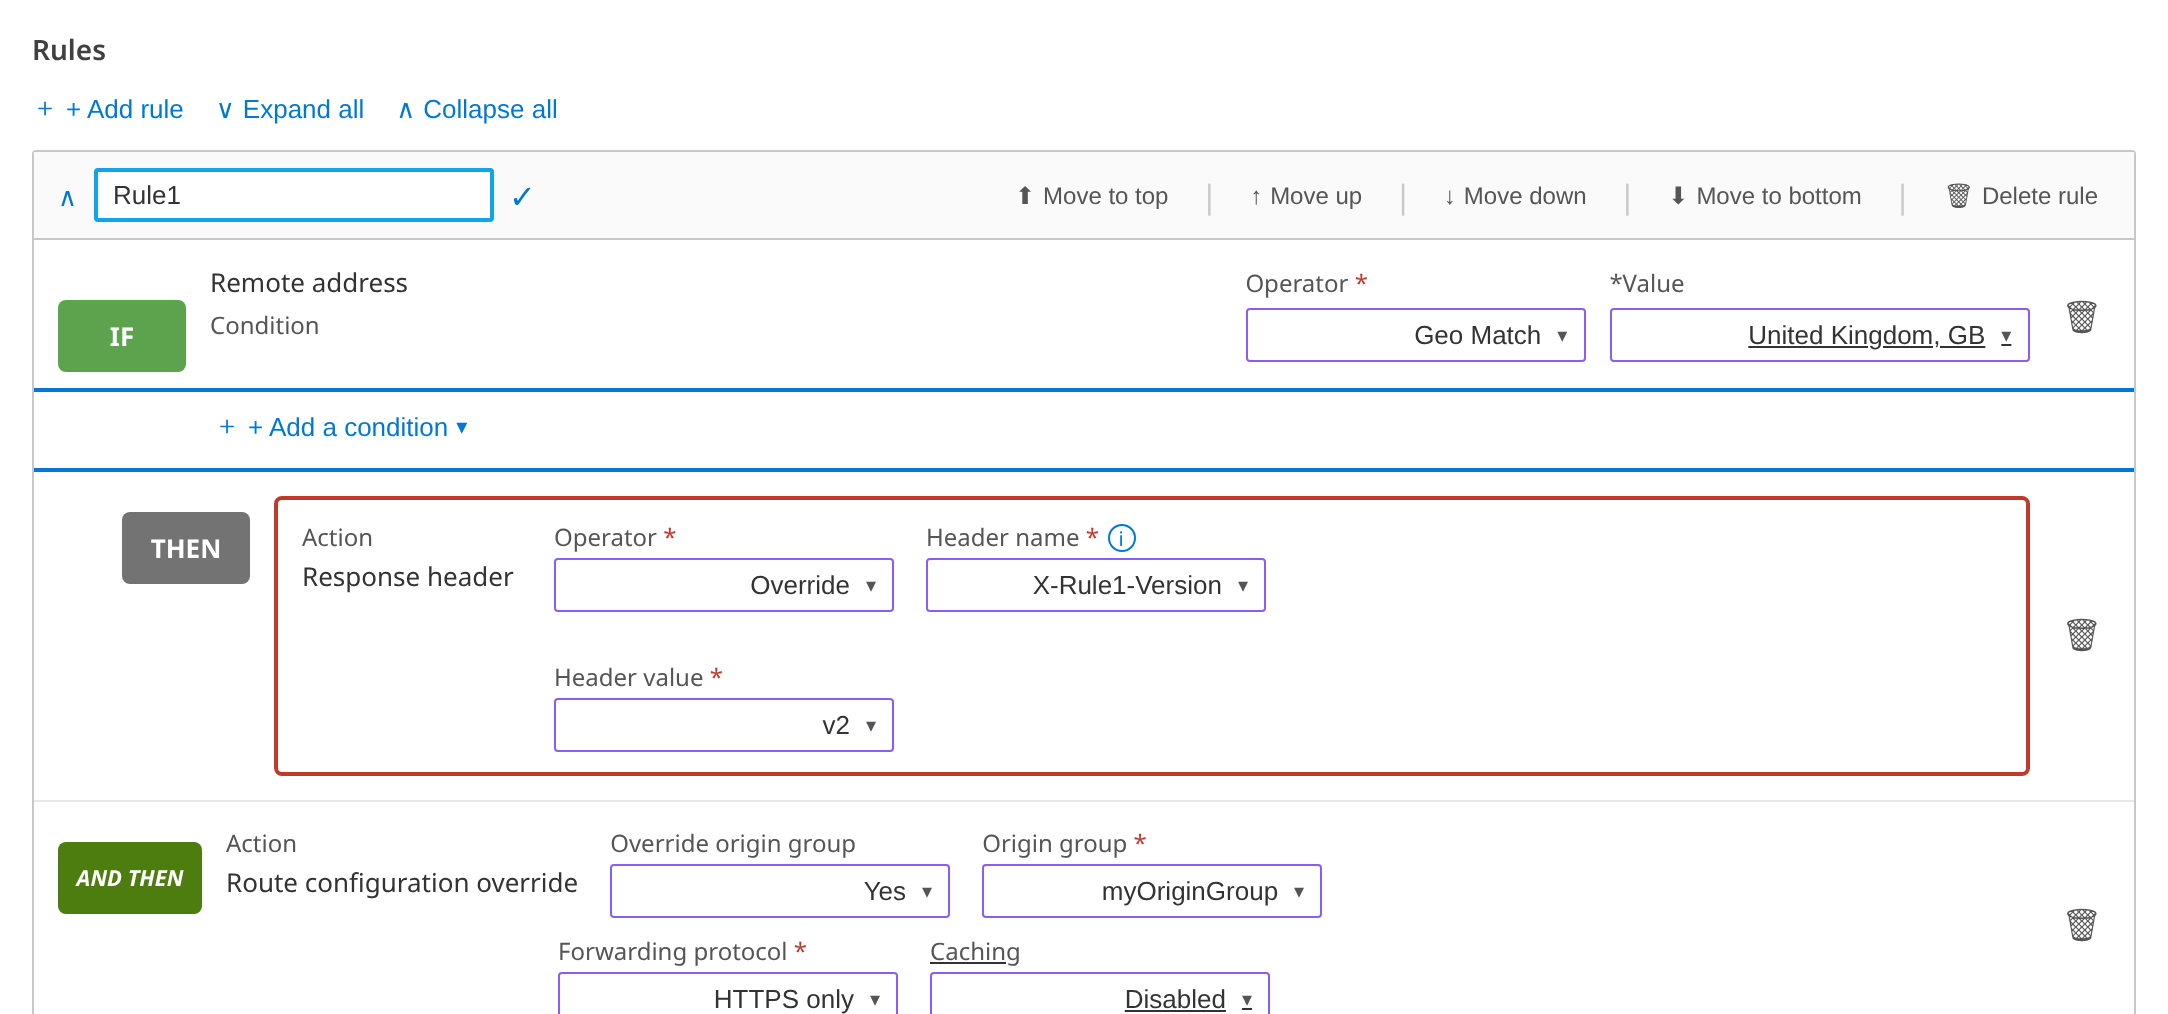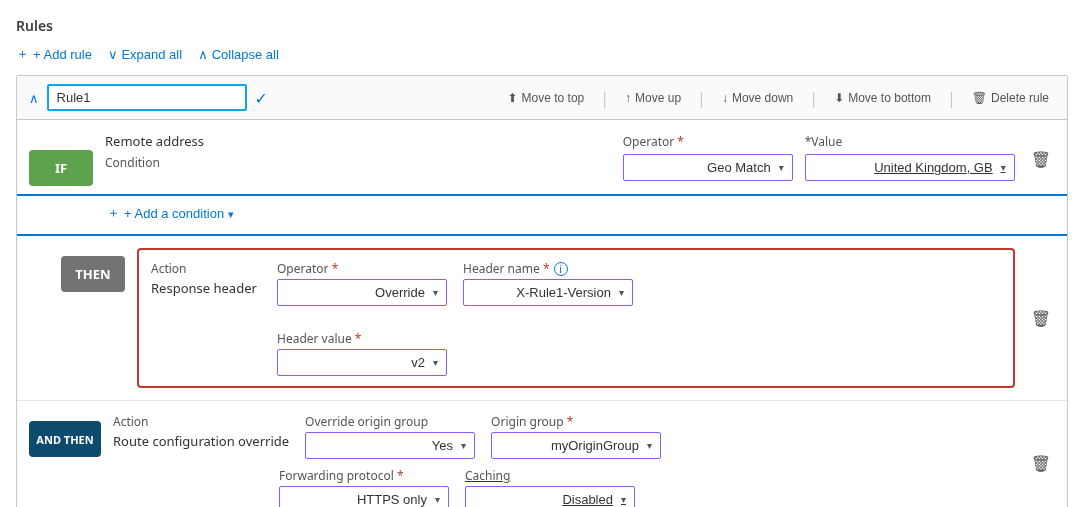--- a/index.html
+++ b/index.html
@@ -88,21 +88,21 @@
       display: flex;
       align-items: center;
       justify-content: center;
       font-weight: 700;
       font-size: 13px;
       color: #fff;
       margin-top: 18px;
     }
     .badge-if { background: #5da34d; }
     .badge-then { background: #737373; margin-left: 32px; }
-    .badge-andthen { background: #0c4a6e; }
+    .badge-andthen { background: #4d7c0f; font-style: italic; }
     .section-highlighted {
       border: 2px solid #c0392b;
       border-radius: 4px;
       padding: 10px 12px;
       margin: 0;
     }
     .field-label {
       font-size: 12px;
       color: #555;
     }

